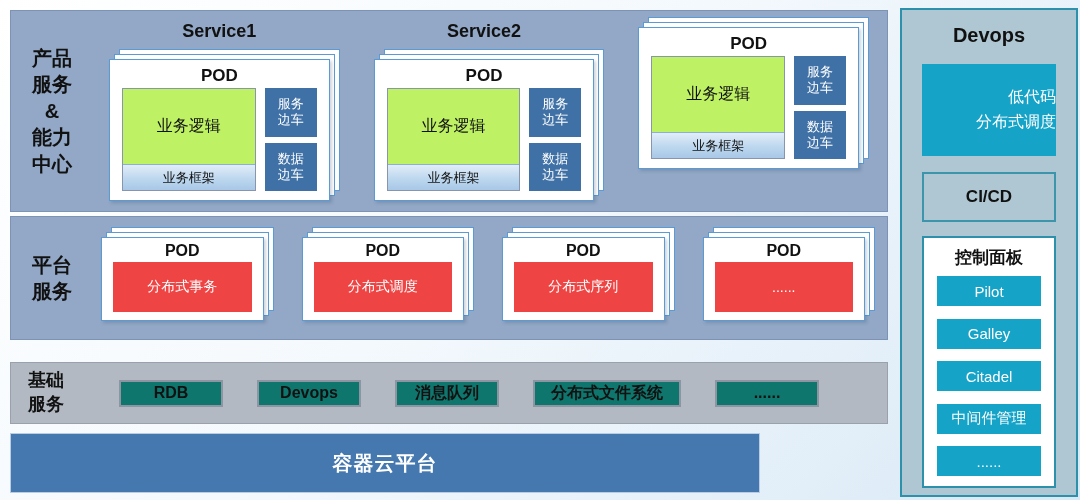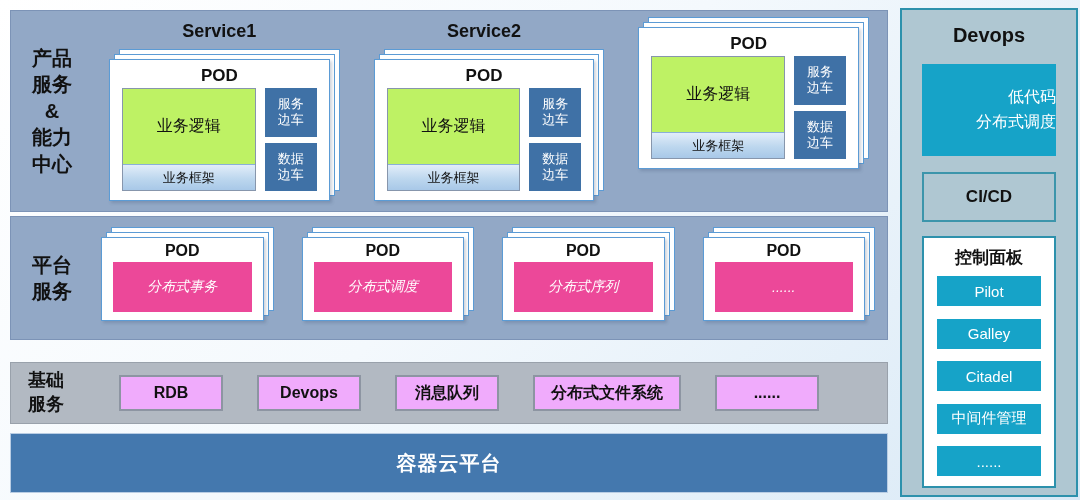--- a/index.html
+++ b/index.html
@@ -60,38 +60,38 @@
   .row-platform { top: 216px; height: 124px; padding: 4px 6px; }
   .platform-pods { flex: 1; display: flex; gap: 38px; padding: 16px 16px 0 14px; }
   .pod-sm { position: relative; flex: 1; height: 84px; }
   .pod-sm .pod-card-sm {
     position: absolute; inset: 0; z-index: 2; background: #fff; border: 1px solid #5b9bd5;
     padding: 2px 11px 8px 11px; display: flex; flex-direction: column;
     box-shadow: 2px 2px 3px rgba(60,80,110,.25);
   }
   .pod-sm .pod-label { height: 22px; line-height: 22px; font-size: 16px; }
   .pod-bar {
-    flex: 1; background: #ec4899; color: #fff;
-    display: flex; align-items: center; justify-content: center; font-size: 14px; font-style: italic;
+    flex: 1; background: #ef4444; color: #fff;
+    display: flex; align-items: center; justify-content: center; font-size: 14px;
   }
 
   
   .row-base { top: 362px; height: 62px; background: #b2b9c2; border-color: #99a1ab; }
   .row-base .row-label { font-size: 18px; font-weight: 600; }
   .base-items { flex: 1; display: flex; align-items: center; justify-content: center; gap: 34px; padding-right: 30px; }
   .base-box {
-    min-width: 104px; height: 36px; padding: 0 16px;
-    background: #f0abfc; border: 2px solid #8d95a2;
+    min-width: 104px; height: 27px; padding: 0 16px;
+    background: #0f766e; border: 2px solid #8d95a2;
     display: flex; align-items: center; justify-content: center;
     font-size: 16px; font-weight: 600;
   }
 
   
   .bottom-bar {
-    position: absolute; left: 10px; top: 433px; width: 878px; height: 60px;
+    position: absolute; left: 10px; top: 433px; width: 750px; height: 60px;
     background: #4478ae; border: 1px solid #b9cde4;
     display: flex; align-items: center; justify-content: center;
     color: #fff; font-size: 20px; font-weight: 600; letter-spacing: 1px;
   }
 
   
   .devops {
     position: absolute; left: 900px; top: 8px; width: 178px; height: 489px;
     background: #afc7d2; border: 2px solid #2d91ac;
     padding: 8px 20px 0 20px; display: flex; flex-direction: column;

